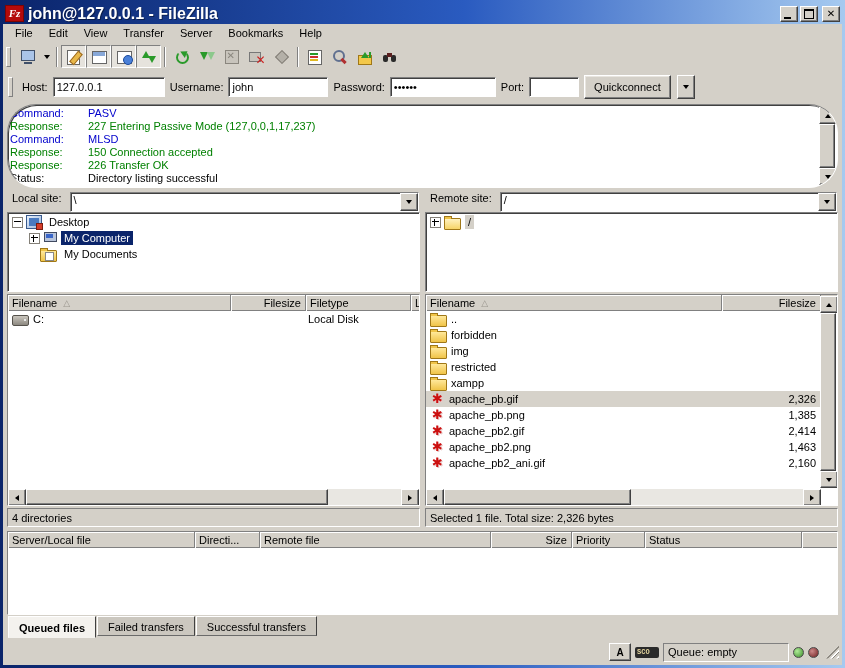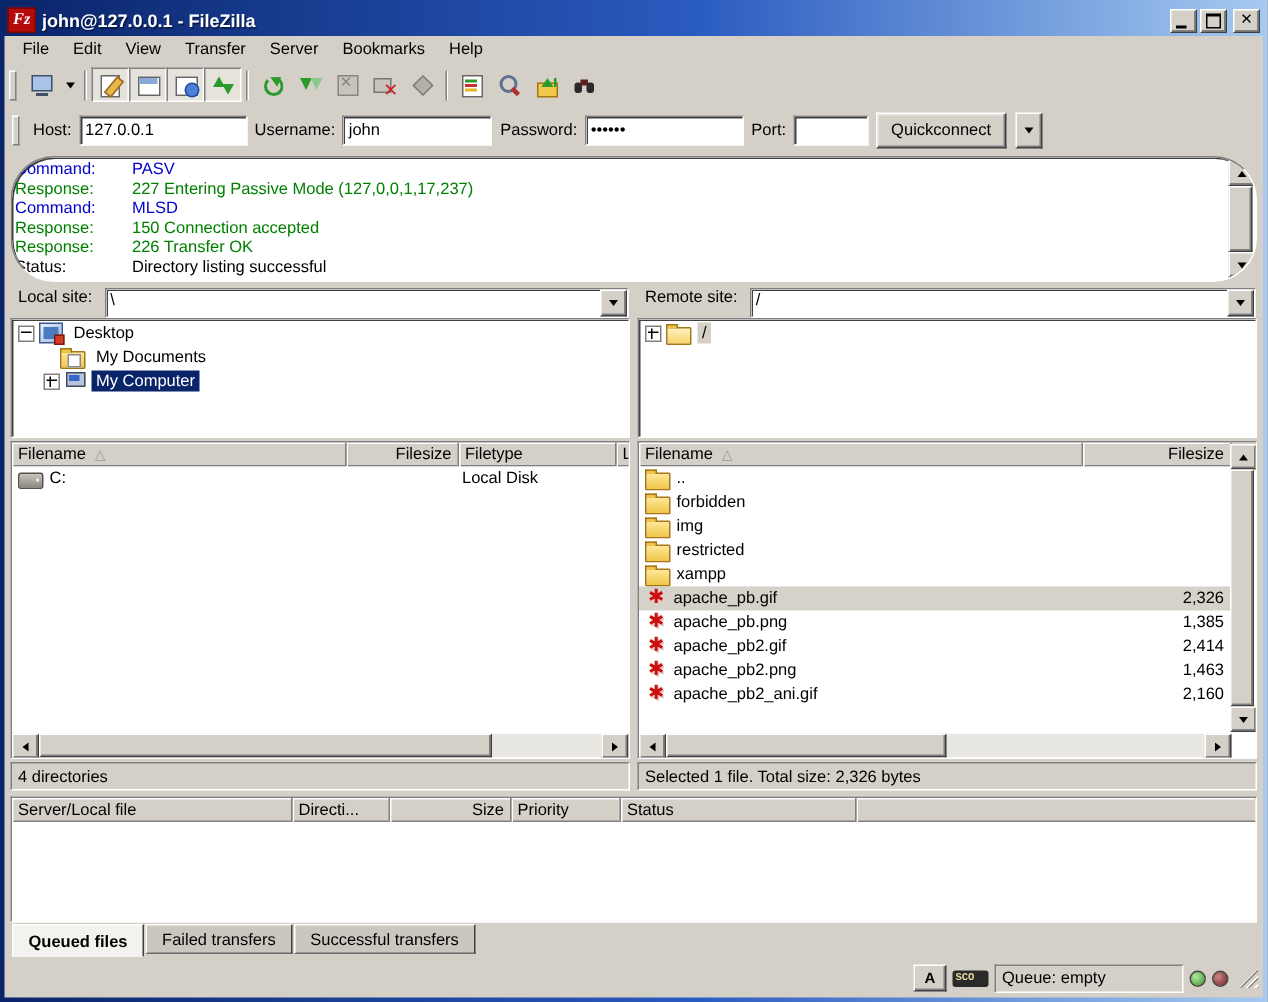--- a/index.html
+++ b/index.html
@@ -1,20 +1,20 @@
 <!DOCTYPE html>
 <html><head>
 <meta charset="utf-8">
 <style>
   html,body{margin:0;padding:0;}
   body{width:845px;height:668px;position:relative;font-family:"Liberation Sans",sans-serif;font-size:11px;color:#000;background:#808080;overflow:hidden;}
   .frame{position:absolute;inset:0;background:linear-gradient(to right,#0a246a 0%,#2a5bc0 55%,#a6caf0 100%);}
   .titlebar{position:absolute;left:3px;top:3px;right:3px;height:21px;display:flex;align-items:center;padding:0 2px;gap:4px;}
   .fz-logo{width:17px;height:15px;background:#b40a0a;border:1px solid #7a0505;color:#fff;font:italic bold 11px/14px "Liberation Serif",serif;text-align:center;flex:none;}
-  .title-text{color:#fff;font-weight:bold;font-size:12px;flex:1;white-space:nowrap;overflow:hidden;text-shadow:1px 1px 0 rgba(0,0,0,.4);}
+  .title-text{color:#fff;font-weight:bold;font-size:16px;flex:1;white-space:nowrap;overflow:hidden;text-shadow:1px 1px 0 rgba(0,0,0,.4);}
   .winbtns{display:flex;gap:2px;align-items:center;}
   .winbtn{width:16px;height:14px;background:#d4d0c8;border:1px solid;border-color:#fff #404040 #404040 #fff;box-shadow:inset -1px -1px 0 #808080;display:flex;align-items:center;justify-content:center;position:relative;}
   .winbtn.close{margin-left:2px;}
   .g-min{position:absolute;left:3px;bottom:2px;width:7px;height:2px;background:#000;}
   .g-max{width:8px;height:7px;border:1px solid #000;border-top-width:2px;}
   .g-x{font:bold 10px/10px "DejaVu Sans",sans-serif;}
 
   .content{position:absolute;left:3px;top:24px;right:3px;bottom:3px;background:#d4d0c8;display:flex;flex-direction:column;overflow:hidden;}
 
   
@@ -314,29 +314,29 @@
                 <span class="tri-down"></span>
               </div>
           </div>
         </div>
         <div class="treebox sunken" id="localtree">
             <div class="trow" style="padding-left: 2px;">
               <div class="exp"></div>
               <div class="ic ic-desktop"></div>
               <div class="tlabel">Desktop</div>
             </div>
+            <div class="trow sel-active" style="padding-left: 19px;">
+              <div class="exp plus"></div>
+              <div class="ic ic-computer"></div>
+              <div class="tlabel">My Computer</div>
+            </div>
             <div class="trow" style="padding-left: 19px;">
               <div class="expspace"></div>
               <div class="ic ic-docs"></div>
               <div class="tlabel">My Documents</div>
-            </div>
-            <div class="trow sel-active" style="padding-left: 19px;">
-              <div class="exp plus"></div>
-              <div class="ic ic-computer"></div>
-              <div class="tlabel">My Computer</div>
             </div>
           </div>
       </div>
       <div class="sitepane">
         <div class="siteheader">
           <span class="sitelabel">Remote site:</span>
           <div class="combo sunken">
             <span class="combo-value">/</span>
             <div class="combo-btn">
                 <span class="tri-down"></span>
@@ -494,20 +494,21 @@
         <div class="panestatus">
             <span>Selected 1 file. Total size: 2,326 bytes</span>
           </div>
       </div>
     </div>
 
     <div class="queuewrap sunken">
       <div class="listheader" id="queueheader">
           <div class="hcell qc-0">Server/Local file</div>
           <div class="hcell qc-1">Directi...</div>
+          <div class="hcell qc-2">Remote file</div>
           <div class="hcell qc-3 right">Size</div>
           <div class="hcell qc-4">Priority</div>
           <div class="hcell qc-5">Status</div>
           <div class="hcell qc-f"></div>
         </div>
       <div class="queuebody"></div>
     </div>
 
     <div class="tabsrow" id="tabsrow">
         <div class="tab active">Queued files</div>

